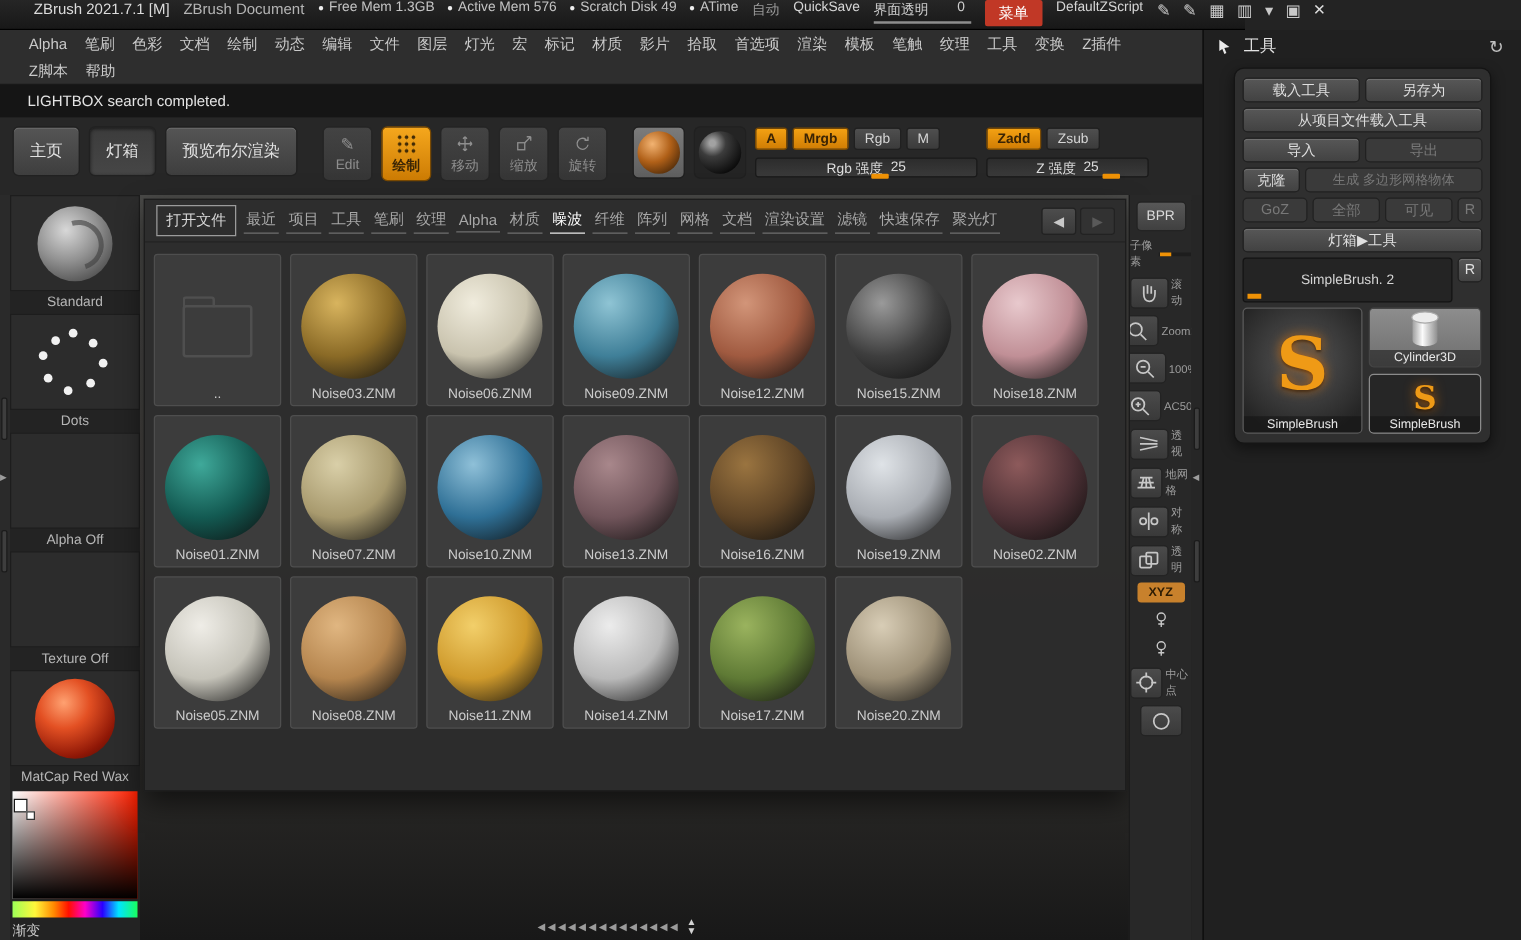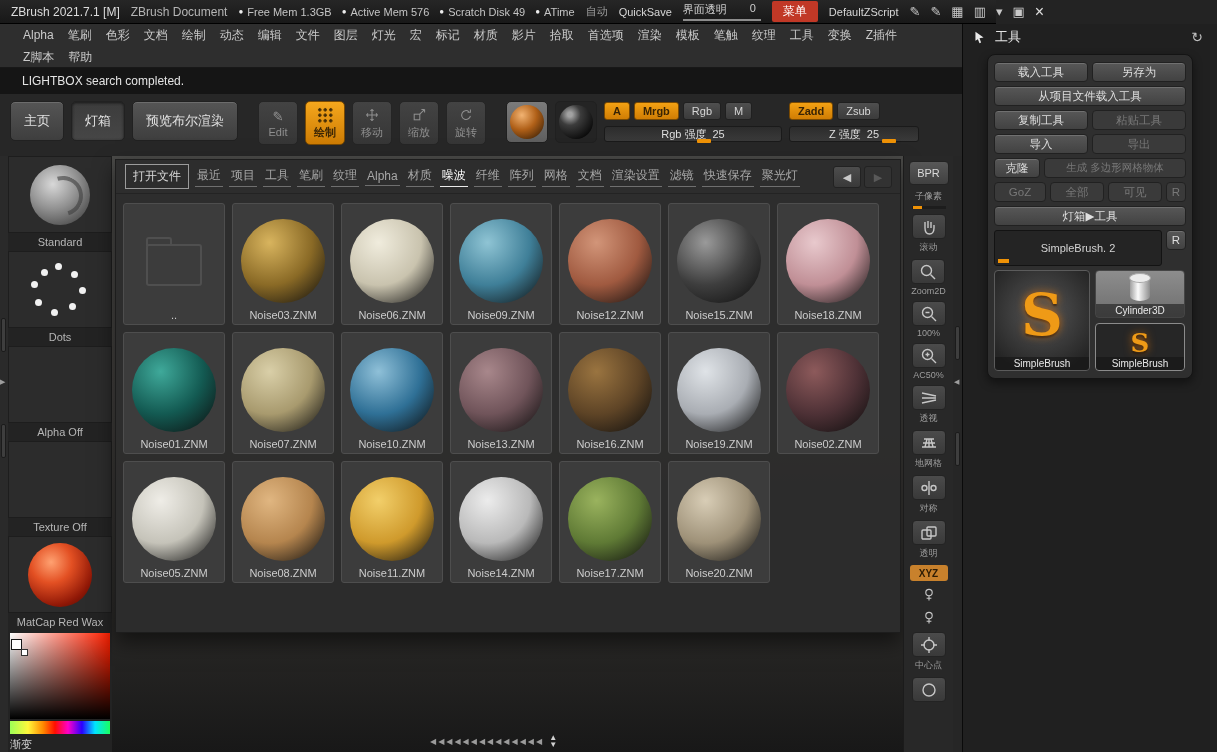--- a/index.html
+++ b/index.html
@@ -1,21 +1,21 @@
 <!DOCTYPE html>
 <html><head>
 <meta charset="utf-8">
 <style>
 *{margin:0;padding:0;box-sizing:border-box}
 html,body{background:#0d0d0d}
 #app{position:relative;width:1217px;height:752px;background:#232323;font-family:"Liberation Sans","DejaVu Sans",sans-serif;color:#c9c9c9;overflow:hidden;font-size:12px}
 button{font-family:inherit;border:none;cursor:pointer;background:none;color:inherit}
 
 
-.titlebar{position:absolute;left:0;top:0;width:996px;height:24px;background:linear-gradient(#262626,#181818);border-bottom:1px solid #000;display:flex;align-items:center;gap:11px;padding:0 0;font-size:11px;white-space:nowrap}
+.titlebar{position:absolute;left:0;top:0;width:996px;height:24px;background:linear-gradient(#262626,#181818);border-bottom:1px solid #000;display:flex;align-items:flex-start;gap:11px;padding:0 16px;font-size:11px;white-space:nowrap}
 .tb-app{color:#dcdcdc;font-size:12px}
 .tb-doc{color:#b5b5b5;font-size:12px}
 .stats{display:flex;gap:10px;color:#c4c4c4}
 .stat{display:flex;gap:4px;align-items:center}
 .bullet{font-size:8px;color:#ededed}
 .tb-dim{color:#9a9a9a}
 .tb-light{color:#d6d6d6}
 .menu-btn{background:#c13826;color:#fff;padding:2px 11px;border-radius:2px;font-size:12px}
 .opacity{display:flex;flex-direction:column;align-items:flex-start;gap:2px}
 .opacity .row{display:flex;gap:23px;color:#cfcfcf}
@@ -94,21 +94,21 @@
 .lb-sphere{width:84px;height:84px;border-radius:50%;background:radial-gradient(circle at 34% 28%,var(--h),var(--c) 52%,#0d0d0d 98%);margin-bottom:3px}
 .lb-label{font-size:11px;color:#cccccc}
 .folder-icon{width:56px;height:42px;border:2px solid #676767;border-radius:3px;position:relative;margin-bottom:20px;opacity:.45}
 .folder-icon::before{content:"";position:absolute;left:-2px;top:-9px;width:22px;height:7px;border:2px solid #676767;border-bottom:none;border-radius:3px 3px 0 0}
 .canvas-scroll{position:absolute;left:318px;bottom:4px;display:flex;align-items:center;color:#9b9b9b;font-size:8px;letter-spacing:2px}
 .canvas-scroll .ud{display:flex;flex-direction:column;font-size:8px;line-height:7px;color:#d2d2d2;margin-left:5px;letter-spacing:0}
 
 
 .right-tray{position:absolute;left:903px;top:156px;width:50px;height:596px;background:#282828;border-left:1px solid #1b1b1b;display:flex;flex-direction:column;align-items:center;gap:5px;padding-top:5px;overflow:hidden}
 .rt-btn{width:40px;height:24px;background:linear-gradient(#585858,#404040);border:1px solid #232323;border-radius:4px;color:#dadada;font-size:11px;display:flex;align-items:center;justify-content:center;cursor:pointer}
-.rt-item{display:flex;flex-direction:column;align-items:center;gap:2px;cursor:pointer}
+.rt-item{display:flex;align-items:center;gap:2px;cursor:pointer}
 .rt-ic{width:34px;height:25px;background:linear-gradient(#4b4b4b,#393939);border:1px solid #232323;border-radius:4px;display:flex;align-items:center;justify-content:center}
 .rt-lbl{font-size:9px;color:#9d9d9d}
 .rt-xyz{width:38px;height:16px;background:#c8812c;border-radius:3px;color:#2d1c04;font-size:10px;font-weight:bold;display:flex;align-items:center;justify-content:center;cursor:pointer}
 .spix-track{width:34px;height:3px;background:#1d1d1d;position:relative;margin-top:1px}
 .spix-track::before{content:"";position:absolute;left:1px;top:0;width:9px;height:3px;background:#ef9206}
 .rticon{stroke:#c7c7c7;fill:none;stroke-width:1.4}
 
 
 .right-region{position:absolute;left:962px;top:24px;width:255px;height:728px;background:#202020;border-left:1px solid #0a0a0a}
 .palette-header{display:flex;align-items:center;gap:9px;height:26px;padding:0 14px 0 10px;color:#e3e3e3;font-size:13px}
@@ -623,24 +623,20 @@
     </div>
     <div class="palette-card">
       <div class="prow">
         <button class="pbtn">载入工具</button>
         <button class="pbtn">另存为</button>
       </div>
       <div class="prow">
         <button class="pbtn">从项目文件载入工具</button>
       </div>
       <div class="prow">
-        <button class="pbtn">复制工具</button>
-        <button class="pbtn dis">粘贴工具</button>
-      </div>
-      <div class="prow">
         <button class="pbtn">导入</button>
         <button class="pbtn dis">导出</button>
       </div>
       <div class="prow">
         <button class="pbtn small">克隆</button>
         <button class="pbtn dis" style="font-size:10.5px">生成 多边形网格物体</button>
       </div>
       <div class="prow">
         <button class="pbtn gozw dis">GoZ</button>
         <button class="pbtn dis">全部</button>

